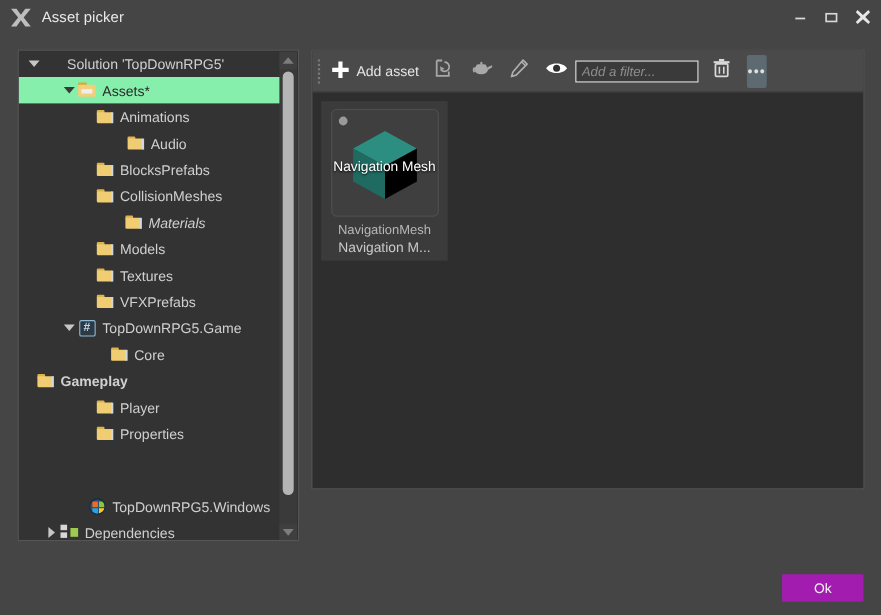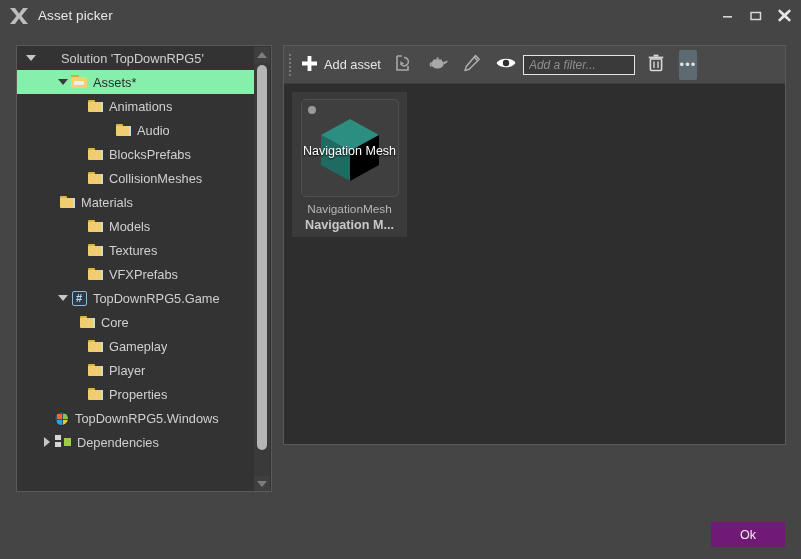--- a/index.html
+++ b/index.html
@@ -185,26 +185,26 @@
     border-radius: 5px; position: relative; display: flex; align-items: center; justify-content: center;
   }
   .asset-dot { position: absolute; left: 6px; top: 6px; width: 8px; height: 8px;
                border-radius: 50%; background: #9a9a9a; }
   .thumb-label {
     position: absolute; left: 0; right: 0; top: 44px; text-align: center;
     color: #ffffff; font-size: 12.5px; text-shadow: 0 1px 2px #000;
     pointer-events: none;
   }
   .asset-name1 { color: #b6b6b6; font-size: 11.8px; margin-top: 5px; }
-  .asset-name2 { color: #c9c9c9; font-size: 12.6px; font-weight: bold; margin-top: 2px; }
+  .asset-name2 { color: #c9c9c9; font-size: 12.6px; font-weight: normal; margin-top: 2px; }
 
   
   .btn-row { position: absolute; right: 16px; bottom: 12px; display: flex; gap: 10px; }
   .dlg-btn {
-    width: 74px; height: 25px; background: #701a75; color: #f0f0f0;
+    width: 74px; height: 25px; background: #a21caf; color: #f0f0f0;
     border: none; font-size: 12.6px; font-family: "Liberation Sans", sans-serif;
   }
 </style>
 </head>
 <body>
 
 <div class="titlebar">
   <div class="app-logo">
     <svg width="22" height="20" viewBox="0 0 22 20">
       <path d="M2 2 L7 2 L11 7.5 L15 2 L20 2 L13.5 10 L20 18 L15 18 L11 12.5 L7 18 L2 18 L8.5 10 Z" fill="#bdbdbd"></path>
@@ -291,21 +291,21 @@
           <span class="twisty"></span>
           <span class="ticon">
             <span class="folder-ic">
               <span class="tab"></span>
               <span class="bdy"></span>
               <span class="spine"></span>
             </span>
           </span>
           <span class="tree-label">CollisionMeshes</span>
         </div>
-        <div class="tree-row" style="padding-left: 26px;">
+        <div class="tree-row" style="padding-left: 80px; font-style: italic;">
           <span class="twisty"></span>
           <span class="ticon">
             <span class="folder-ic">
               <span class="tab"></span>
               <span class="bdy"></span>
               <span class="spine"></span>
             </span>
           </span>
           <span class="tree-label">Materials</span>
         </div>
@@ -344,32 +344,32 @@
         </div>
         <div class="tree-row" style="padding-left: 38px;">
           <span class="twisty">
             <span class="tri-down"></span>
           </span>
           <span class="ticon">
             <span class="cs-ic">#</span>
           </span>
           <span class="tree-label">TopDownRPG5.Game</span>
         </div>
-        <div class="tree-row" style="padding-left: 46px;">
+        <div class="tree-row" style="padding-left: 46px; margin-left: 21px;">
           <span class="twisty"></span>
           <span class="ticon">
             <span class="folder-ic">
               <span class="tab"></span>
               <span class="bdy"></span>
               <span class="spine"></span>
             </span>
           </span>
           <span class="tree-label">Core</span>
         </div>
-        <div class="tree-row" style="padding-left: 54px;">
+        <div class="tree-row" style=" font-weight: bold;">
           <span class="twisty"></span>
           <span class="ticon">
             <span class="folder-ic">
               <span class="tab"></span>
               <span class="bdy"></span>
               <span class="spine"></span>
             </span>
           </span>
           <span class="tree-label">Gameplay</span>
         </div>
@@ -388,21 +388,21 @@
           <span class="twisty"></span>
           <span class="ticon">
             <span class="folder-ic">
               <span class="tab"></span>
               <span class="bdy"></span>
               <span class="spine"></span>
             </span>
           </span>
           <span class="tree-label">Properties</span>
         </div>
-        <div class="tree-row" style="padding-left: 20px;">
+        <div class="tree-row" style="padding-left: 47px; margin-top: 42px;">
           <span class="twisty"></span>
           <span class="ticon">
             <span class="win-orb">
               <span class="q q1"></span>
               <span class="q q2"></span>
               <span class="q q3"></span>
               <span class="q q4"></span>
             </span>
           </span>
           <span class="tree-label">TopDownRPG5.Windows</span>

